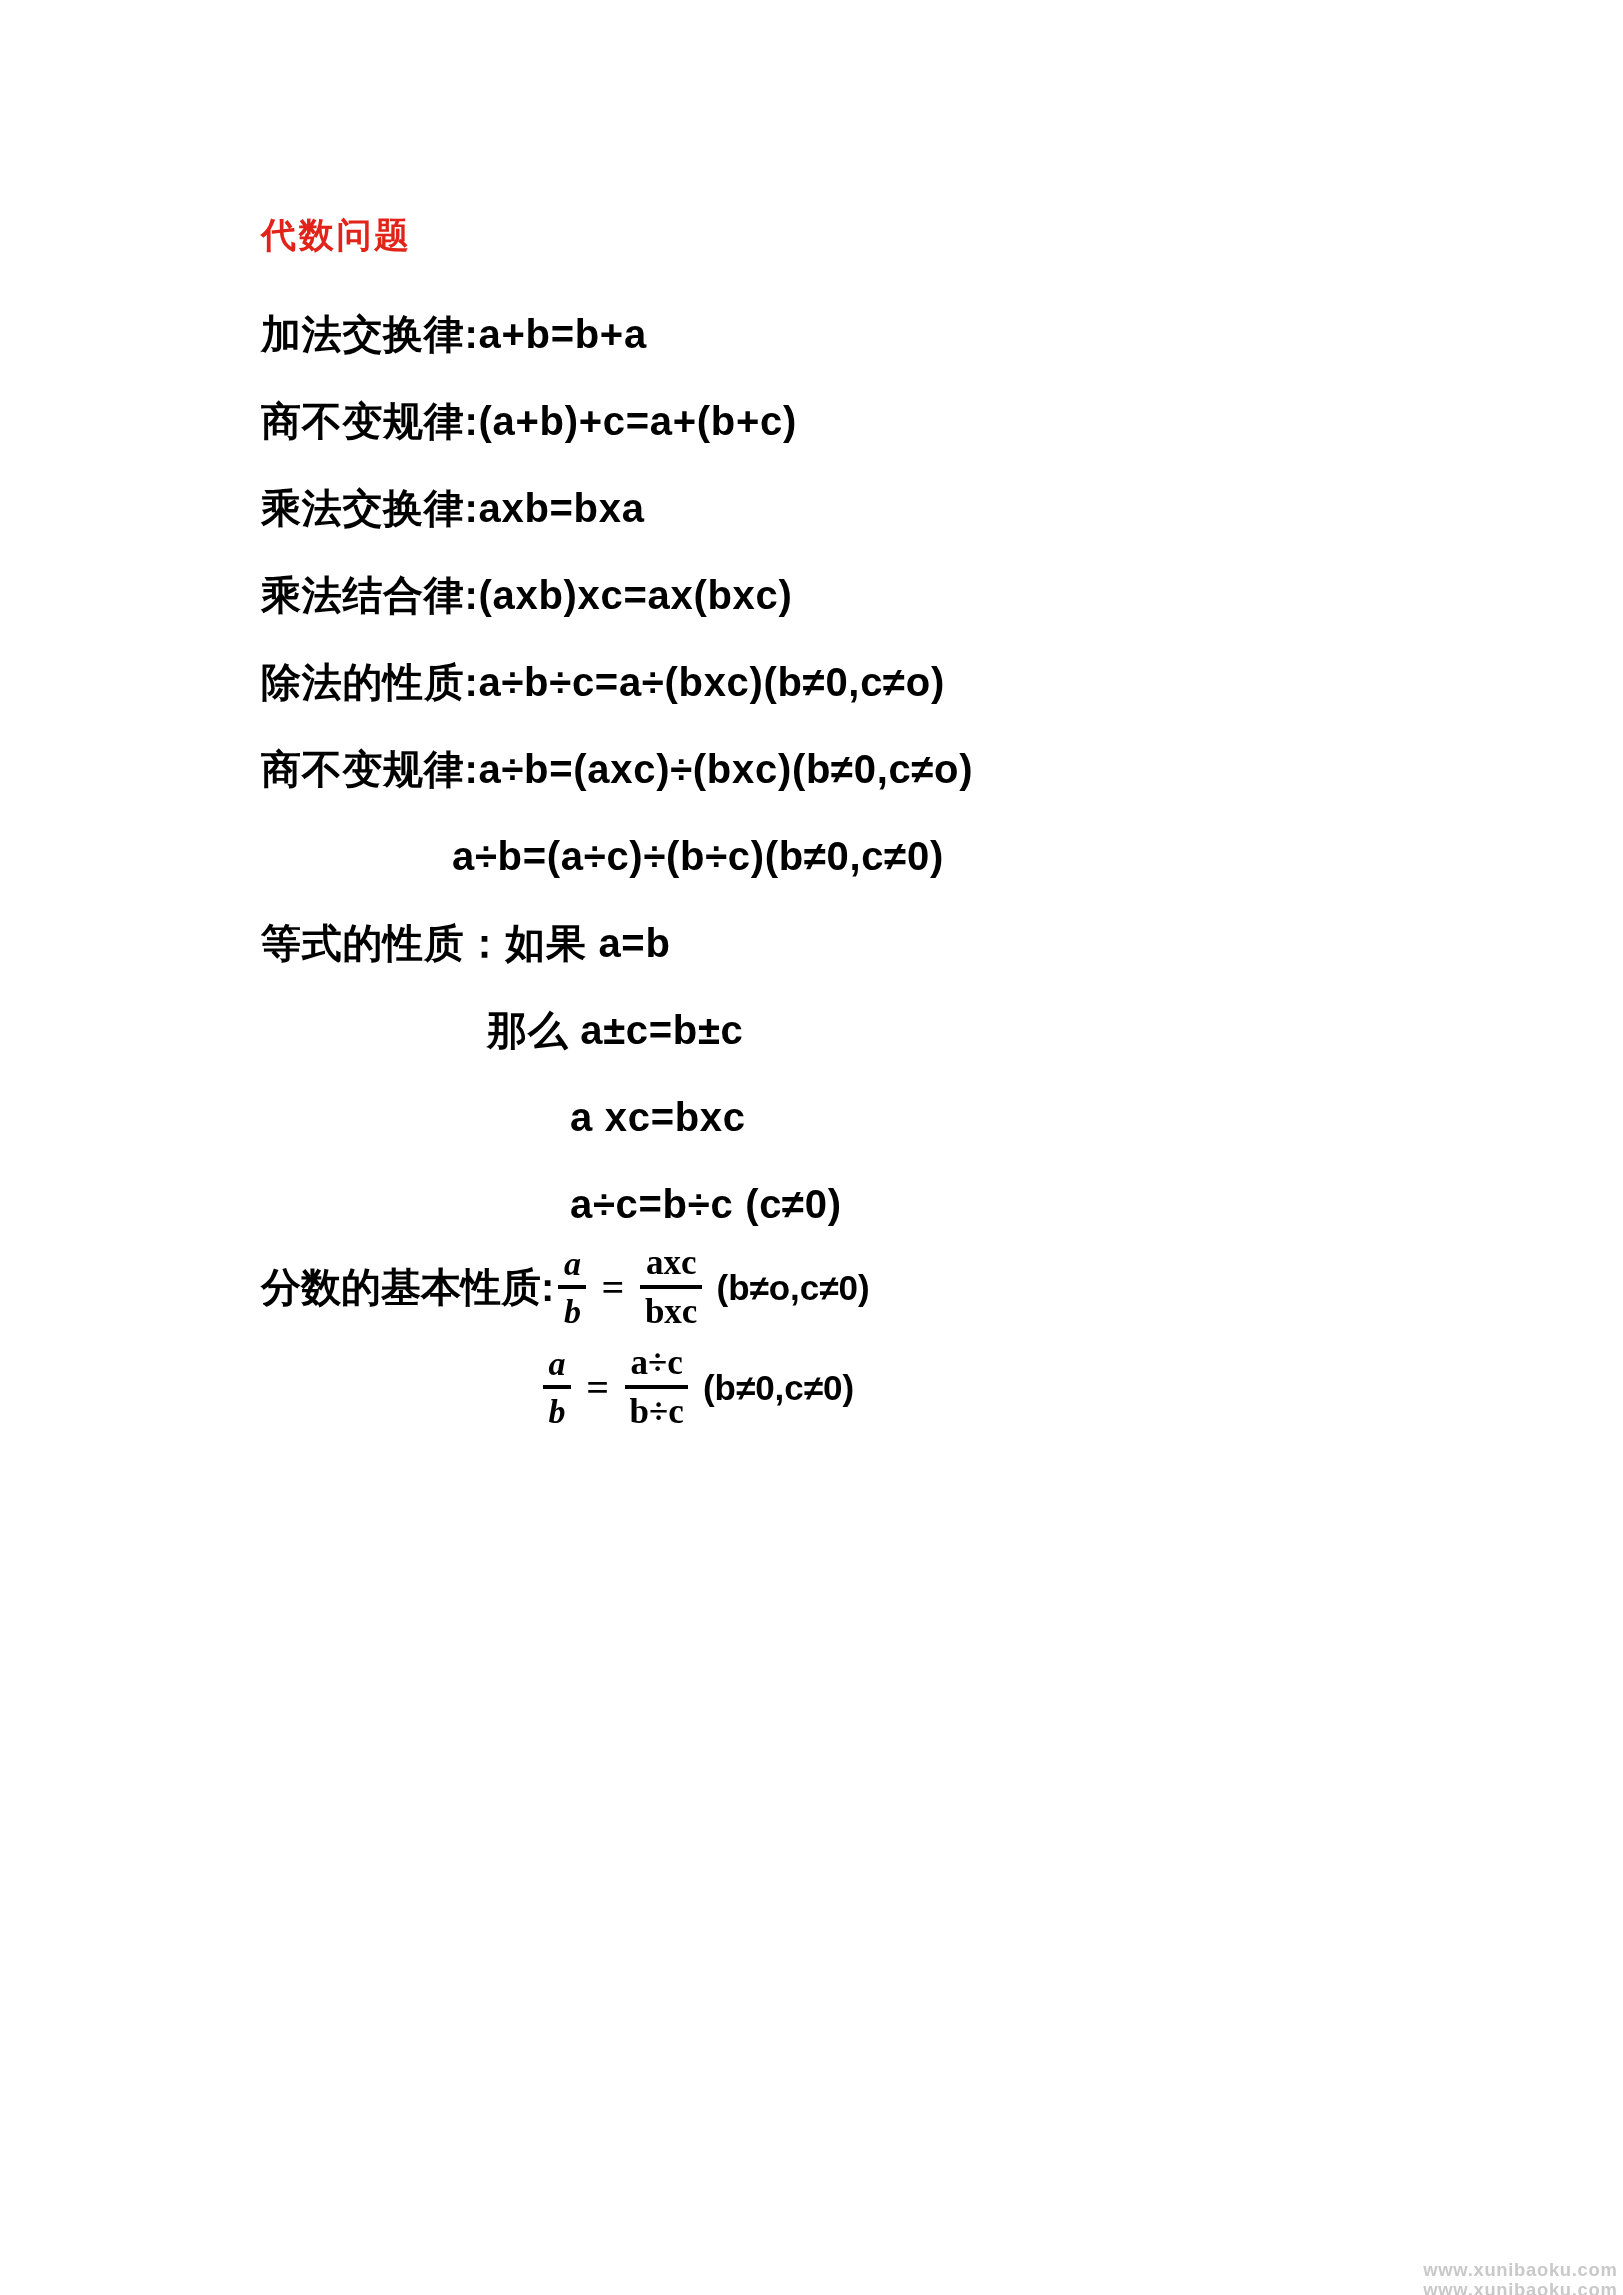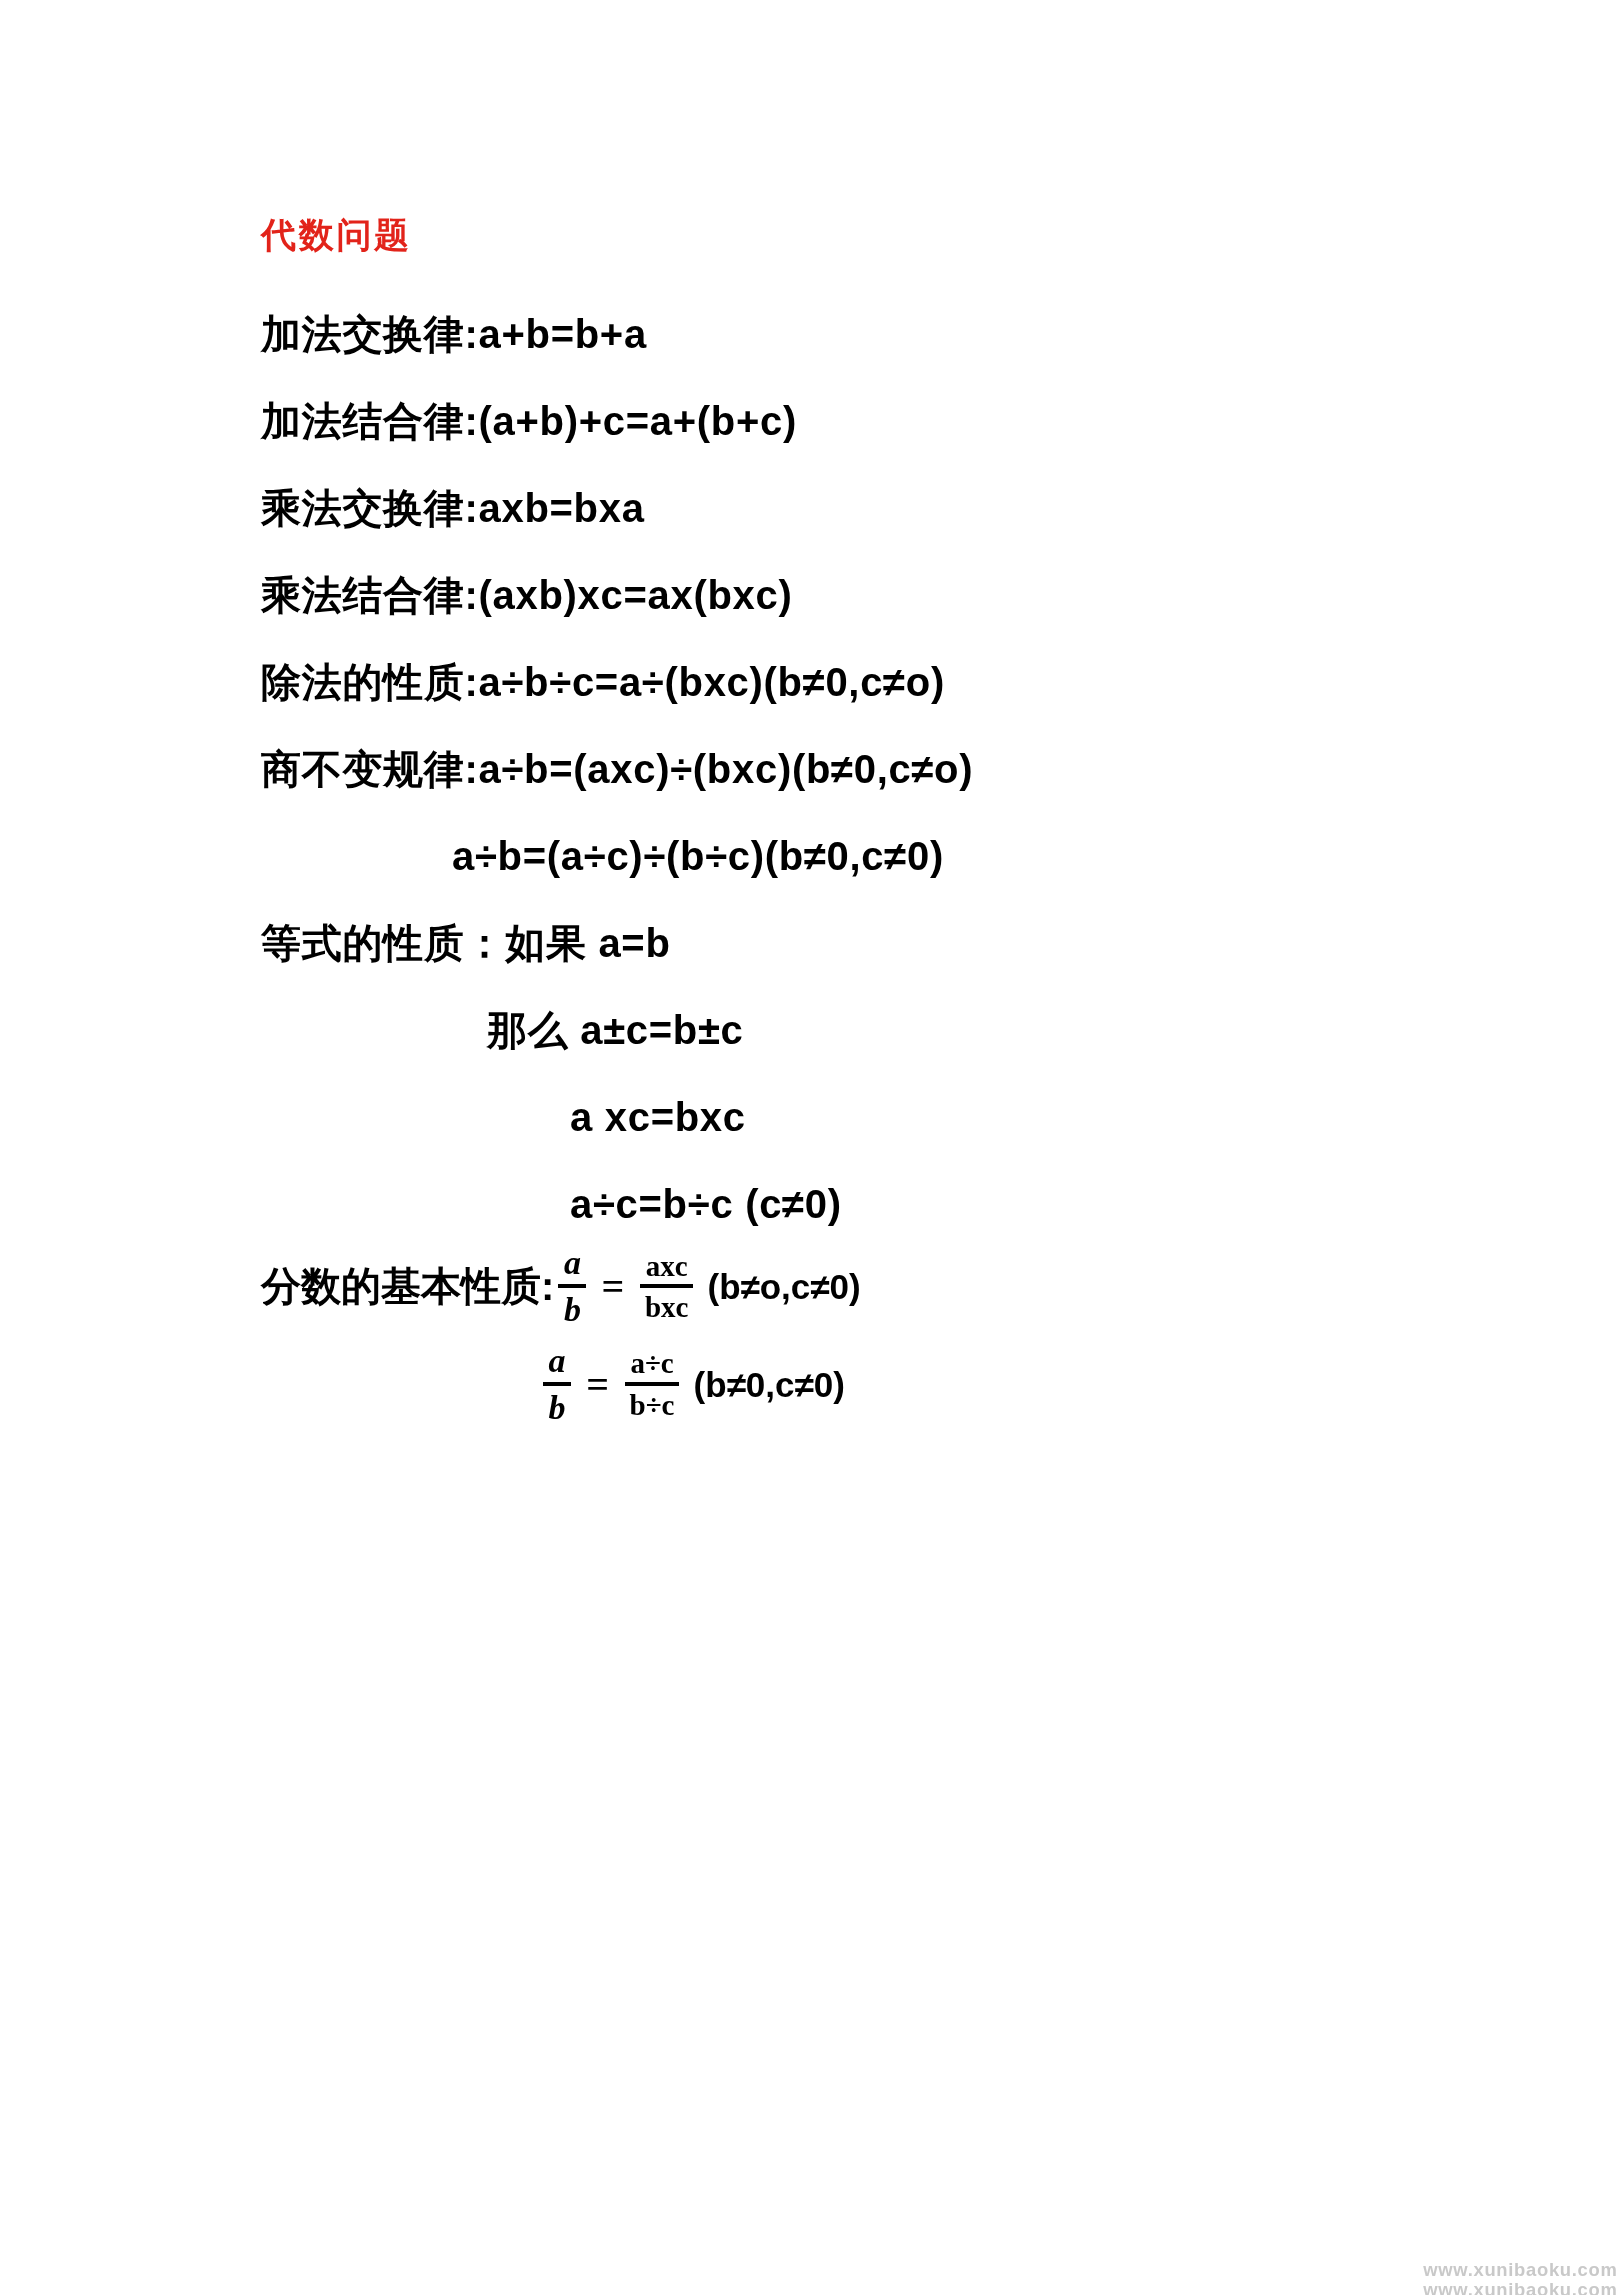--- a/index.html
+++ b/index.html
@@ -54,21 +54,21 @@
     margin:0 4.1px;
   }
   .frac .num { padding:0 5.5px 3.4px 5.5px; border-bottom:4.8px solid #000; line-height:1.05; }
   .frac .den { padding:4.1px 5.5px 0 5.5px; line-height:1.05; }
   .frac.lhs .num, .frac.lhs .den {
     font-style:italic;
     font-size:34px;
   }
   .frac.rhs .num, .frac.rhs .den {
     font-style:normal;
-    font-size:29px;
+    font-size:35px;
   }
   .frac-eq { font-size:40px; margin:0 11px; font-family:"Liberation Serif", serif; }
   .frac-cond { font-size:35px; margin-left:9.5px; white-space:pre; }
 
   .watermark-block {
     position:absolute;
     right:5.5px;
     bottom:12px;
     text-align:right;
   }
@@ -83,21 +83,21 @@
 </style>
 </head>
 <body>
 
 <div class="page">
   <div class="content">
 
     <h1 class="doc-title">代数问题</h1>
 
     <div class="line indent-0">加法交换律:a+b=b+a</div>
-    <div class="line indent-0">加法结合律:(a+b)+c=a+(b+c)</div>
+    <div class="line indent-0">商不变规律:(a+b)+c=a+(b+c)</div>
     <div class="line indent-0">乘法交换律:axb=bxa</div>
     <div class="line indent-0">乘法结合律:(axb)xc=ax(bxc)</div>
     <div class="line indent-0">除法的性质:a÷b÷c=a÷(bxc)(b≠0,c≠o)</div>
     <div class="line indent-0">商不变规律:a÷b=(axc)÷(bxc)(b≠0,c≠o)</div>
     <div class="line indent-1">a÷b=(a÷c)÷(b÷c)(b≠0,c≠0)</div>
     <div class="line indent-0">等式的性质：如果 a=b</div>
     <div class="line indent-2">那么 a±c=b±c</div>
     <div class="line indent-3">a xc=bxc</div>
     <div class="line indent-3">a÷c=b÷c (c≠0)</div>
 

